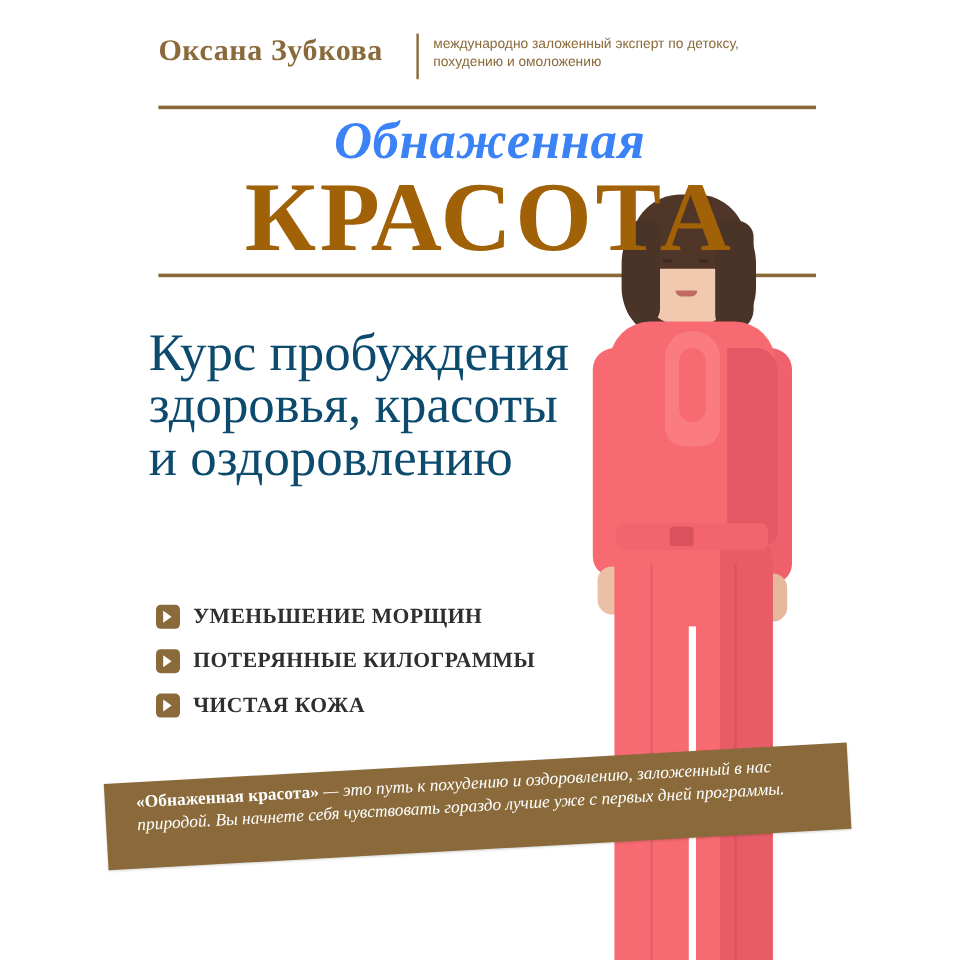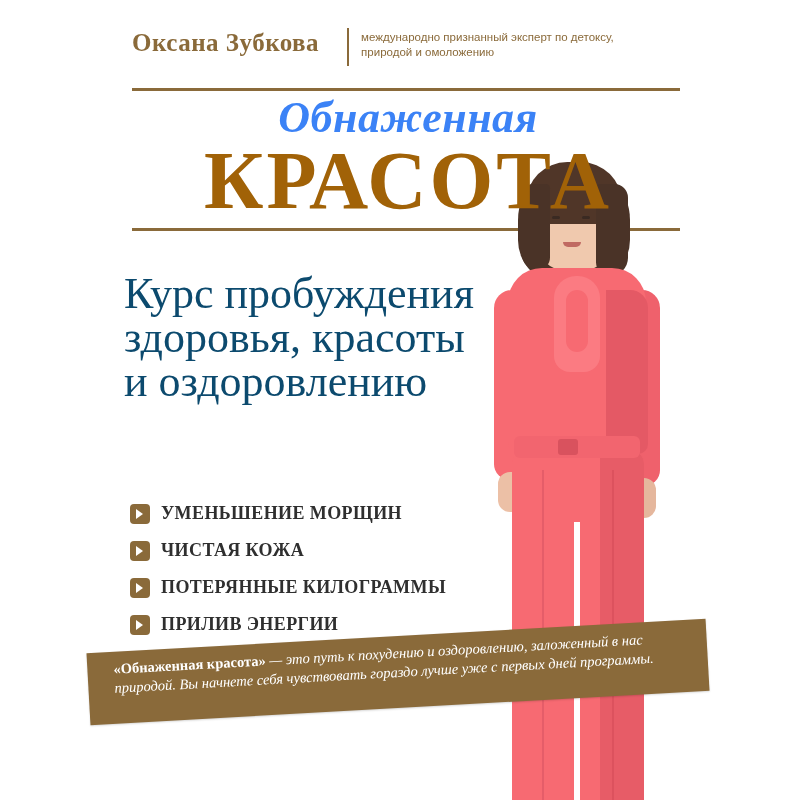--- a/index.html
+++ b/index.html
@@ -356,21 +356,21 @@
   }
 </style>
 </head>
 <body>
 
 <div class="cover">
 
   <div class="author-row">
     <div class="author-name">Оксана Зубкова</div>
     <div class="author-divider"></div>
-    <div class="author-tagline">международно признанный эксперт по детоксу, природой и омоложению</div>
+    <div class="author-tagline">международно заложенный эксперт по детоксу, похудению и омоложению</div>
   </div>
 
   <div class="rule rule-top"></div>
   <div class="rule rule-bottom"></div>
 
   <div class="script-title">Обнаженная</div>
   <div class="main-title">КРАСОТА</div>
 
   <div class="subtitle">
     <div>Курс пробуждения</div>
@@ -378,29 +378,25 @@
     <div>и оздоровлению</div>
   </div>
 
   <div class="bullets">
     <div class="bullet">
       <span class="bullet-icon"></span>
       <span class="bullet-text">УМЕНЬШЕНИЕ МОРЩИН</span>
     </div>
     <div class="bullet">
       <span class="bullet-icon"></span>
-      <span class="bullet-text">ЧИСТАЯ КОЖА</span>
-    </div>
-    <div class="bullet">
-      <span class="bullet-icon"></span>
       <span class="bullet-text">ПОТЕРЯННЫЕ КИЛОГРАММЫ</span>
     </div>
     <div class="bullet">
       <span class="bullet-icon"></span>
-      <span class="bullet-text">ПРИЛИВ ЭНЕРГИИ</span>
+      <span class="bullet-text">ЧИСТАЯ КОЖА</span>
     </div>
   </div>
 
   <div class="photo">
     <div class="figure">
       <div class="hair-back"></div>
       <div class="neck"></div>
       <div class="head"></div>
       <div class="hair-top"></div>
       <div class="hair-side-l"></div>

